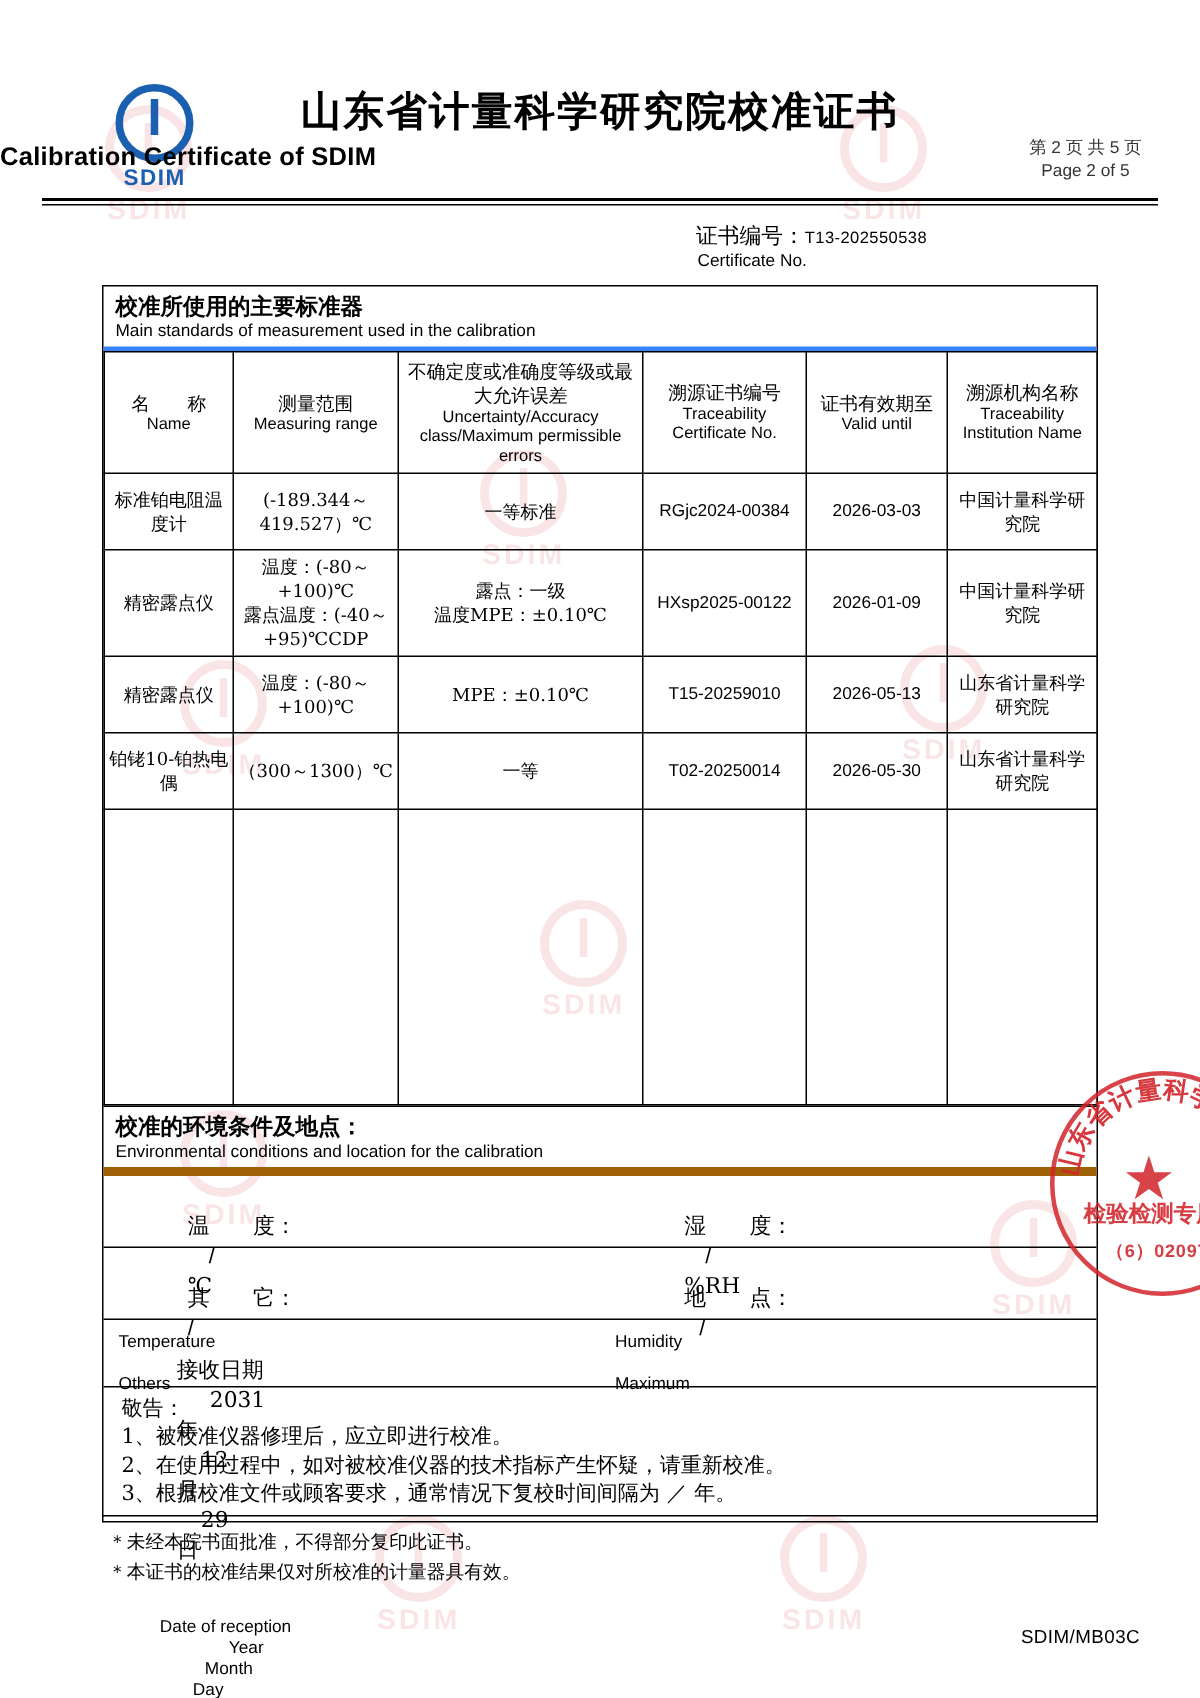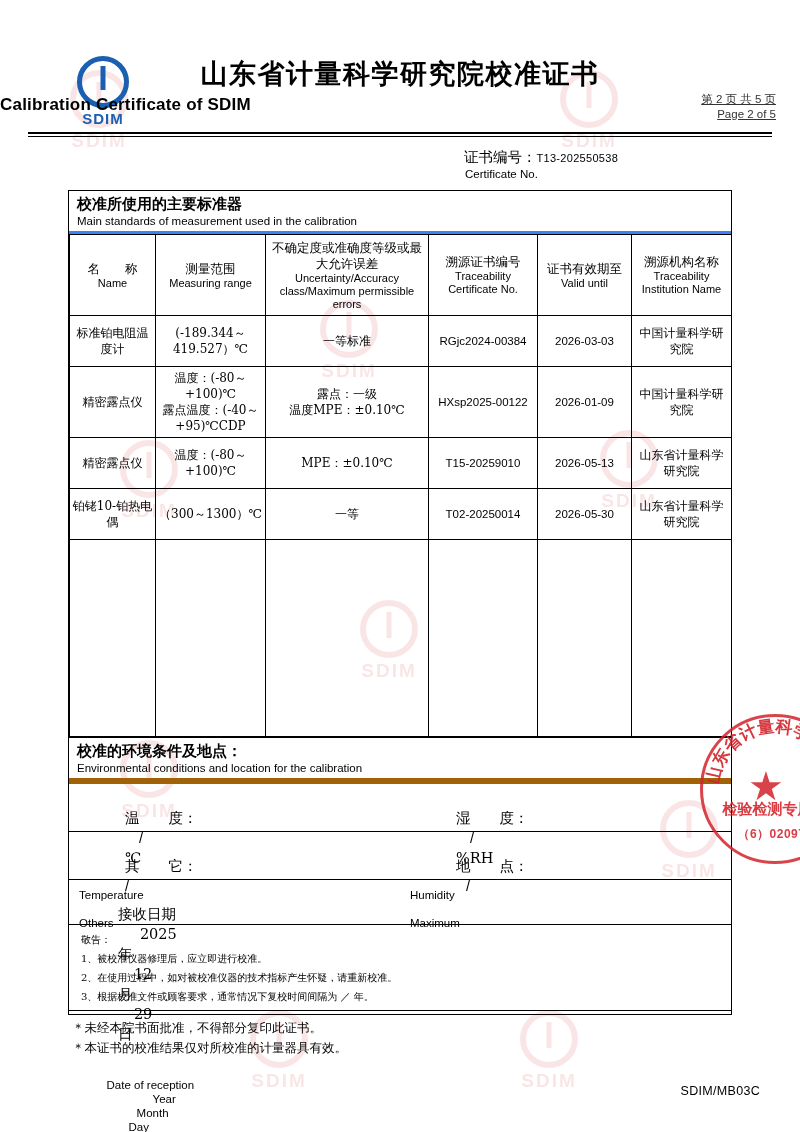--- a/index.html
+++ b/index.html
@@ -109,27 +109,26 @@
     left: 0;
     right: 0;
     top: 95px;
     text-align: left;
     font-size: 17px;
     font-weight: bold;
     letter-spacing: 0.2px;
   }
   .pageinfo {
     position: absolute;
-    right: 24px;
+    right: 39px;
     top: 92px;
-    text-align: right;
+    text-align: center;
     font-size: 11.5px;
     line-height: 15px;
     color: #333;
-    text-decoration: underline;
   }
 
   .rule {
     position: absolute;
     left: 28px;
     right: 28px;
     top: 132px;
     border-top: 2px solid #000;
   }
   .rule:after {
@@ -287,21 +286,21 @@
   }
   .recep .en {
     font-size: 11.5px;
     line-height: 14px;
     white-space: pre;
   }
 
   .notes {
     padding: 5px 10px 8px 12px;
     font-family: "DejaVu Serif", serif;
-    font-size: 10px;
+    font-size: 14px;
     line-height: 19px;
   }
 
   
   .foot-rule {
     position: absolute;
     left: 68px;
     right: 68px;
     top: 1010px;
     border-top: 1px solid #000;
@@ -584,21 +583,21 @@
           <span>地　　点：</span>
           <span class="val" style="padding-left:10px">/</span>
         </div>
         <div class="en">Maximum</div>
       </div>
     </div>
 
     <div class="recep">
       <div class="zh">
         <span>接收日期</span>
-        <span class="val" style="padding:0 22px">2025</span>
+        <span class="val" style="padding:0 22px">2031</span>
         <span>年</span>
         <span class="val" style="padding:0 16px">12</span>
         <span>月</span>
         <span class="val" style="padding:0 16px">29</span>
         <span>日</span>
       </div>
       <div class="en">
         <span>Date of reception</span>
         <span style="padding-left:46px">Year</span>
         <span style="padding-left:30px">Month</span>

